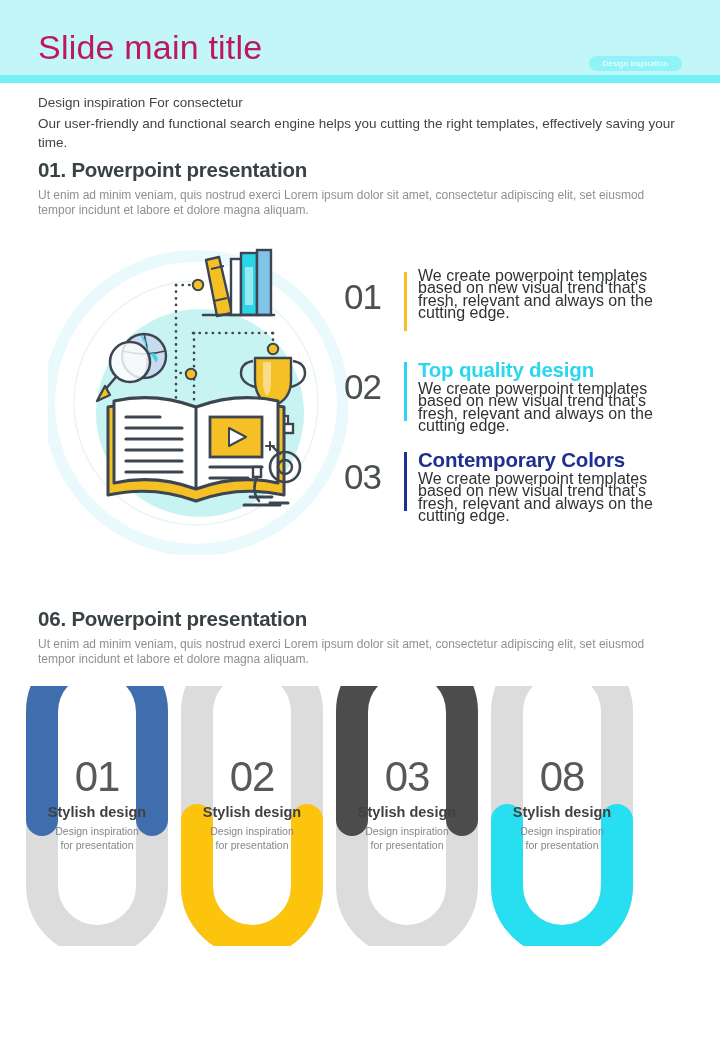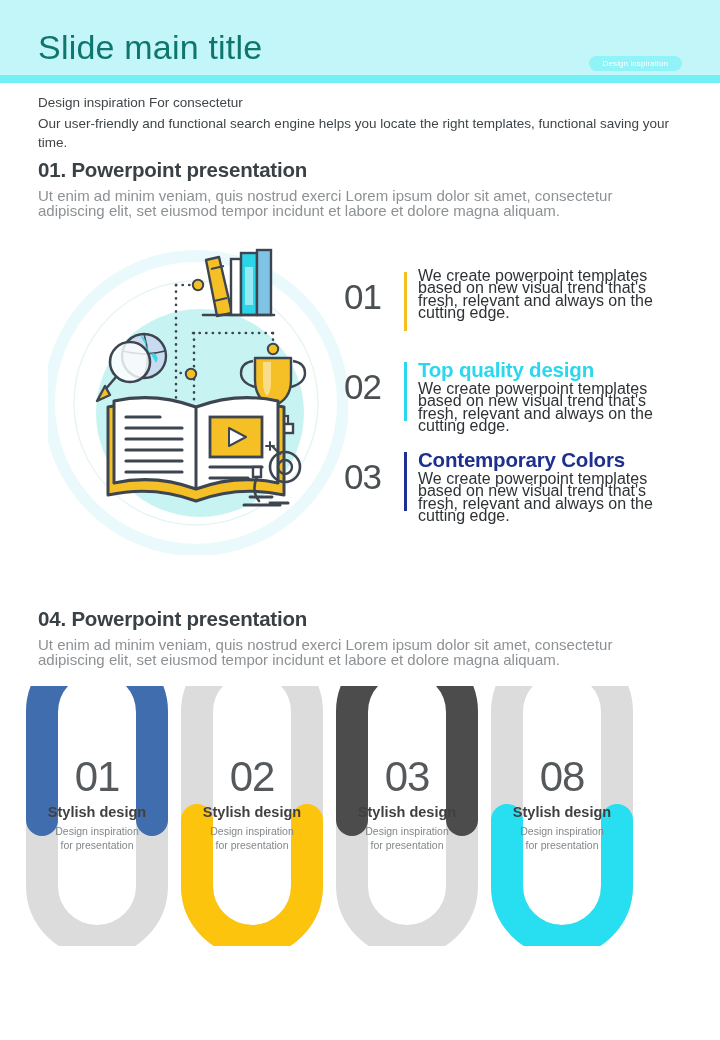--- a/index.html
+++ b/index.html
@@ -30,21 +30,21 @@
     width: 720px;
     height: 8px;
     background: #72f0f5;
   }
   .slide-title {
     position: absolute;
     left: 38px;
     top: 28px;
     font-size: 34px;
     font-weight: 300;
-    color: #0f766e;
+    color: #be185d;
     letter-spacing: 0.2px;
     white-space: nowrap;
   }
   .header-badge {
     position: absolute;
     right: 38px;
     top: 56px;
     height: 15px;
     padding: 0 14px;
     background: #8ff3f7;
@@ -86,21 +86,21 @@
     font-size: 20.5px;
     font-weight: bold;
     color: #3a4145;
     letter-spacing: -0.2px;
     white-space: nowrap;
   }
   .section-sub {
     position: absolute;
     left: 38px;
     width: 630px;
-    font-size: 15px;
+    font-size: 12px;
     color: #8d9194;
     line-height: 15px;
   }
   #sec1-heading { top: 158px; }
   #sec1-sub     { top: 188px; }
   #sec2-heading { top: 607px; }
   #sec2-sub     { top: 637px; }
 
   
   .illus {
@@ -197,21 +197,21 @@
 
 <div class="header-band"></div>
 <div class="header-stripe"></div>
 <div class="slide-title">Slide main title</div>
 <div class="header-badge">
   <span>Design inspiration</span>
 </div>
 
 <div class="intro">
   <div class="intro-line1">Design inspiration For consectetur</div>
-  <div class="intro-line2">Our user-friendly and functional search engine helps you locate the right templates, functional saving your time.</div>
+  <div class="intro-line2">Our user-friendly and functional search engine helps you cutting the right templates, effectively saving your time.</div>
 </div>
 
 <div class="section-heading" id="sec1-heading">01. Powerpoint presentation</div>
 <div class="section-sub" id="sec1-sub">Ut enim ad minim veniam, quis nostrud exerci  Lorem ipsum dolor sit amet, consectetur adipiscing elit, set eiusmod tempor incidunt et labore et dolore magna aliquam.</div>
 
 <div class="illus">
 <svg width="300" height="310" viewBox="0 0 300 310" xmlns="http://www.w3.org/2000/svg">
 
   <circle cx="148" cy="158" r="147" fill="none" stroke="#eaf9fb" stroke-width="12"></circle>
   <circle cx="148" cy="158" r="122" fill="none" stroke="#e6f4f6" stroke-width="1.4"></circle>
@@ -322,21 +322,21 @@
     <div class="feature-num">03</div>
     <div class="feature-bar" style="background:#1d2f8f"></div>
     <div class="feature-text">
       <div class="feature-title" style="color:#1d2f8f">Contemporary Colors</div>
       <div class="feature-desc">We create powerpoint templates based on new visual trend that's fresh, relevant and always on the cutting edge.</div>
     </div>
   </div>
 
 </div>
 
-<div class="section-heading" id="sec2-heading">04. Powerpoint presentation</div>
+<div class="section-heading" id="sec2-heading">06. Powerpoint presentation</div>
 <div class="section-sub" id="sec2-sub">Ut enim ad minim veniam, quis nostrud exerci  Lorem ipsum dolor sit amet, consectetur adipiscing elit, set eiusmod tempor incidunt et labore et dolore magna aliquam.</div>
 
 <div class="rings">
   <svg width="672" height="260" viewBox="0 0 672 260" xmlns="http://www.w3.org/2000/svg">
 
     <g transform="translate(18,10)">
       <path d="M110 16 A 55 55 0 0 0 0 16 L0 104" fill="none" stroke="#dcdcdc" stroke-width="32" stroke-linecap="round"></path>
       <path d="M110 104 L110 16 A 55 55 0 0 0 0 16 L0 104" fill="none" stroke="#dcdcdc" stroke-width="32" opacity="0"></path>
       <path d="M0 124 L0 16 A 55 55 0 0 1 110 16 L110 124" fill="none" stroke="#dcdcdc" stroke-width="32" stroke-linecap="round"></path>
       <path d="M0 124 L0 190 A 55 55 0 0 0 110 190 L110 124" fill="none" stroke="#dcdcdc" stroke-width="32" stroke-linecap="round"></path>

